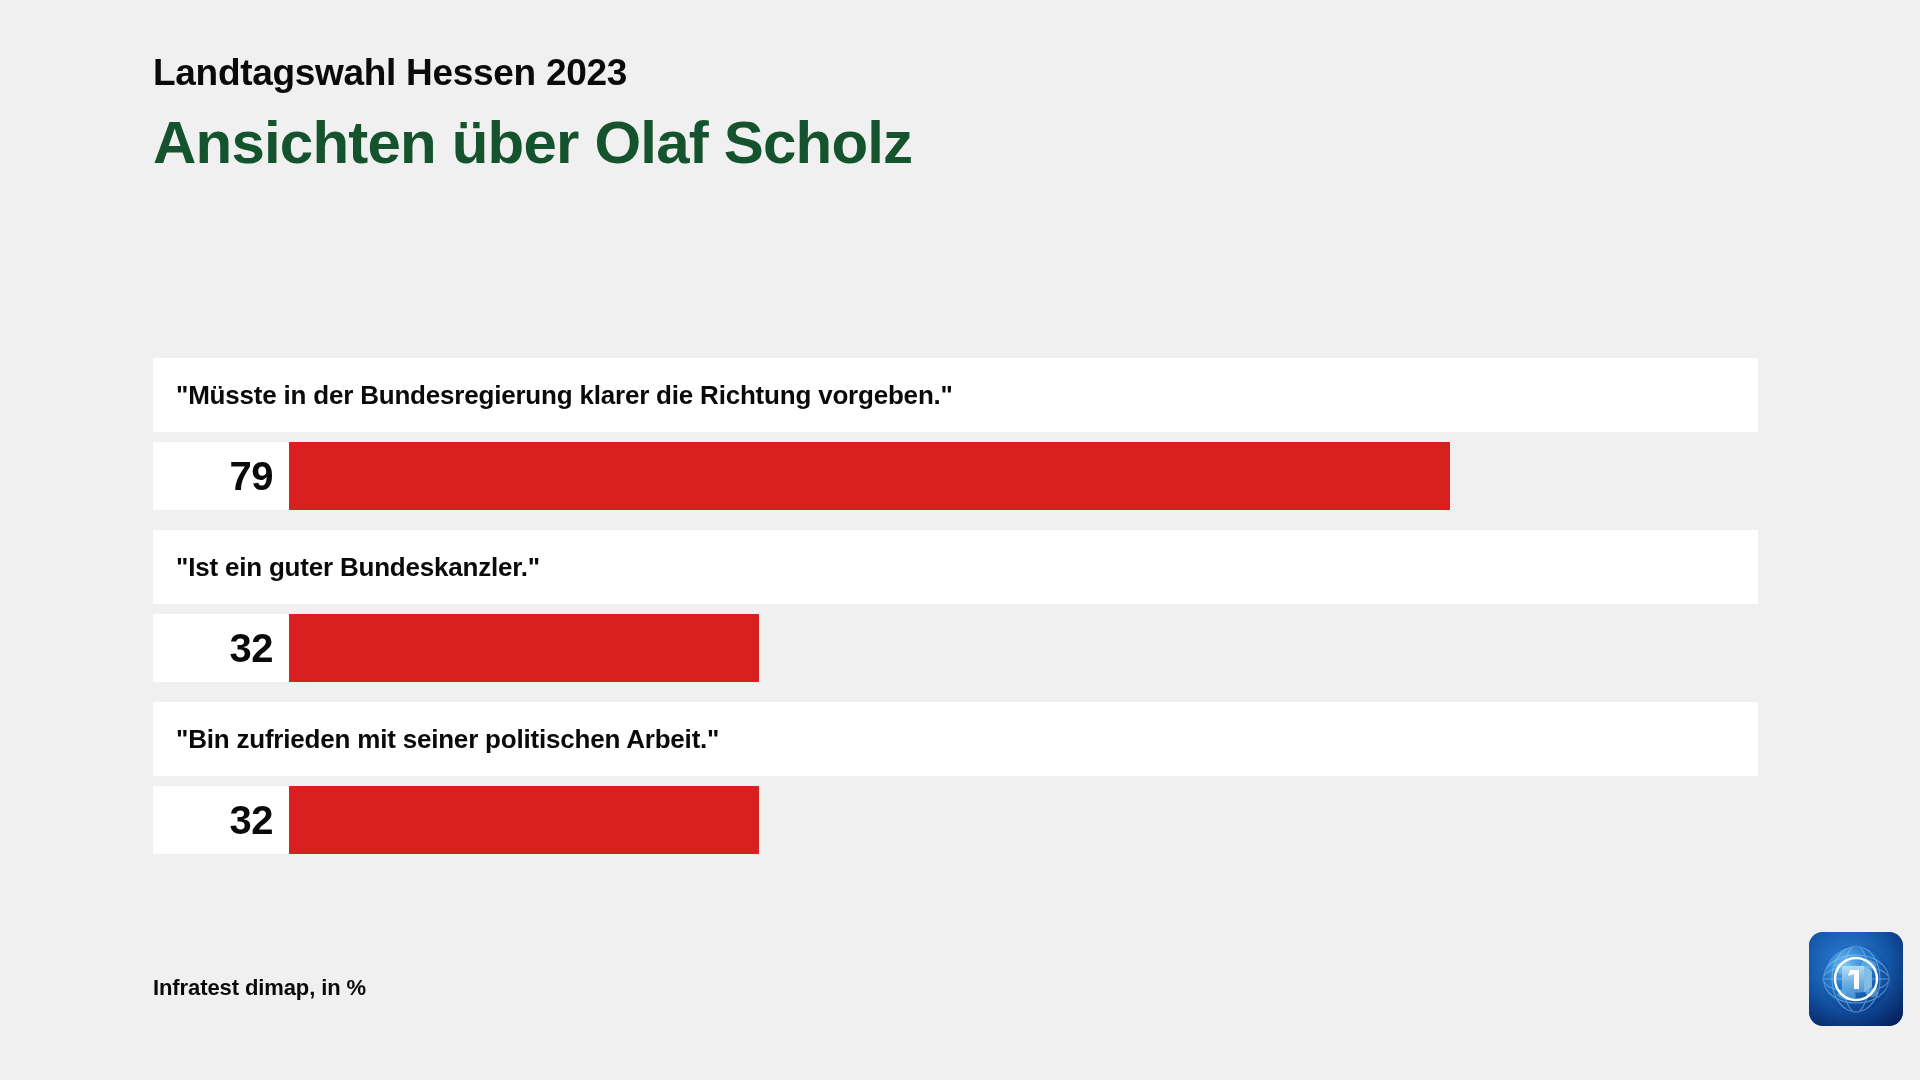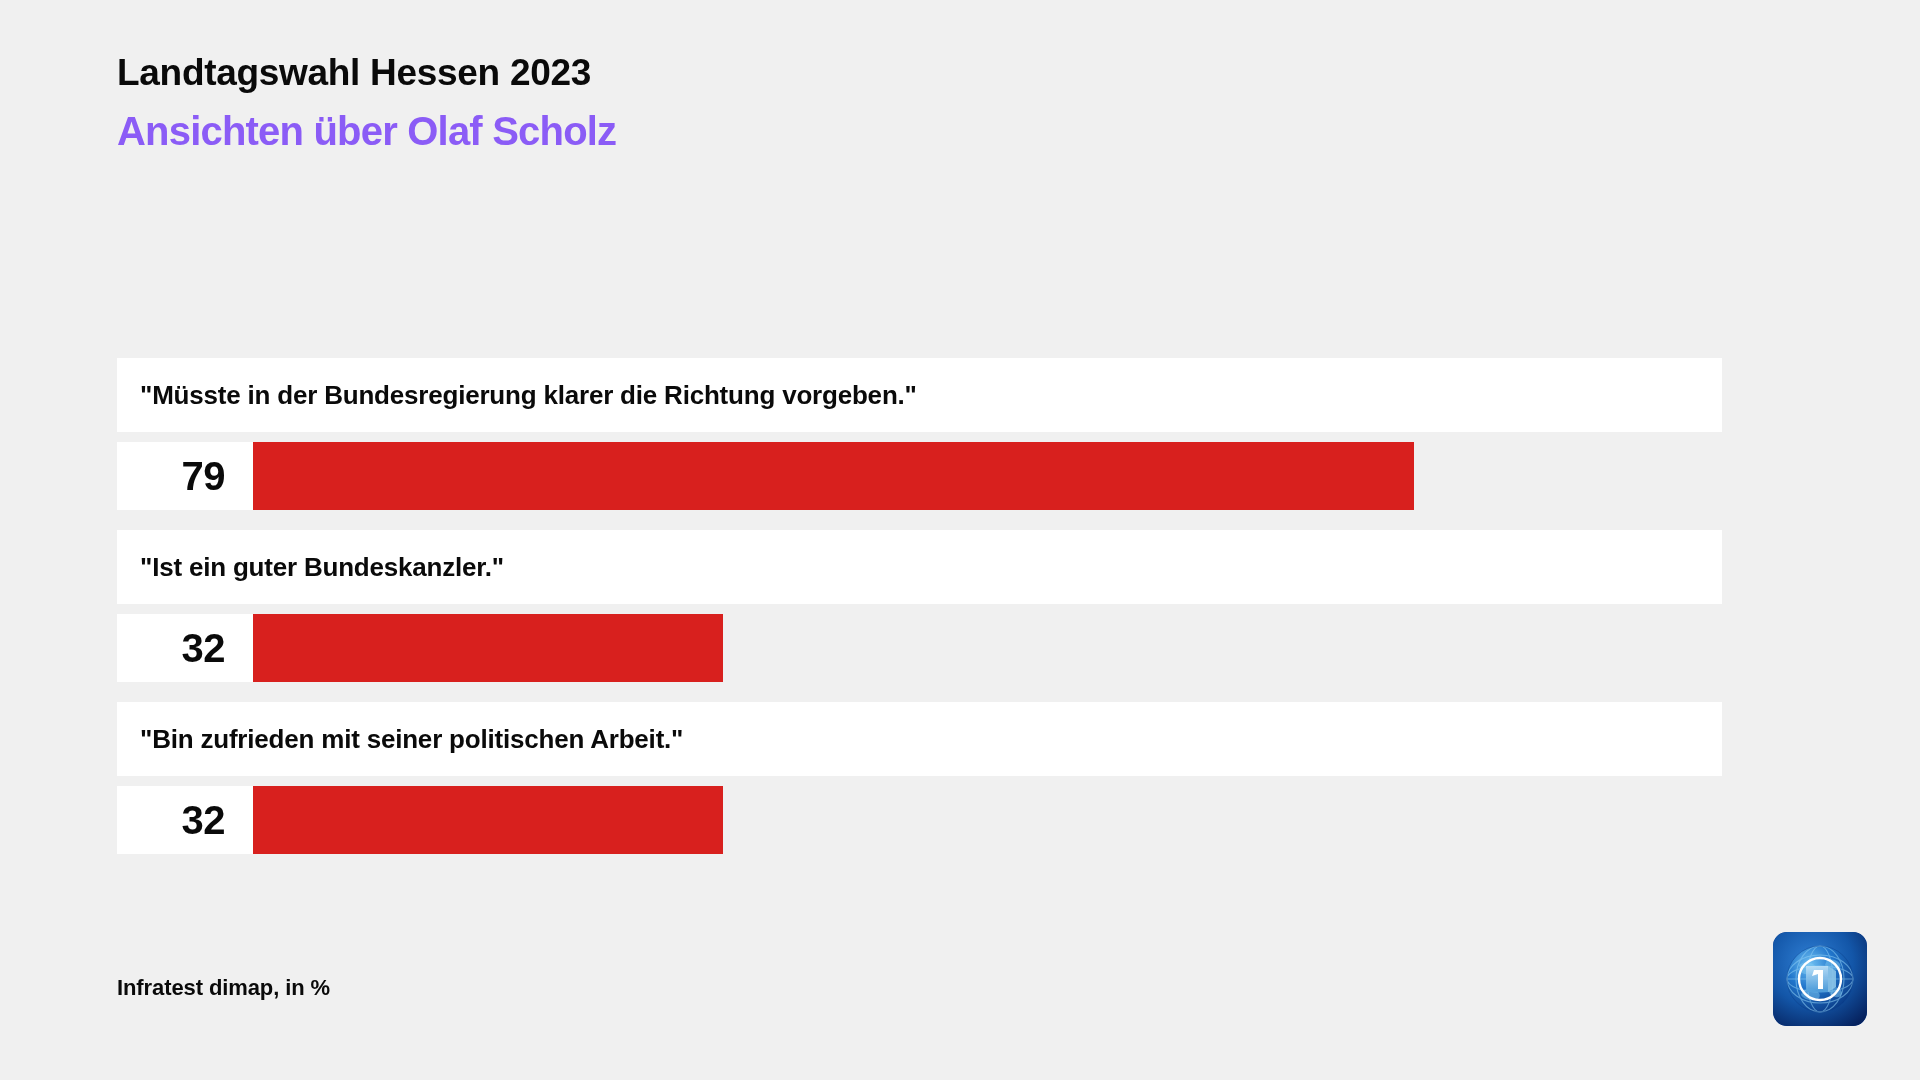--- a/index.html
+++ b/index.html
@@ -12,41 +12,42 @@
     background: #f0f0f0;
     font-family: "Liberation Sans", sans-serif;
     overflow: hidden;
     position: relative;
   }
 
   #infographic {
     position: absolute;
     inset: 0;
     background: #f0f0f0;
+    margin-left: 36px;
   }
 
   
   .header {
     position: absolute;
     left: 117px;
     top: 52px;
     width: 1600px;
   }
   .kicker {
     font-size: 37px;
     font-weight: bold;
     color: #0a0a0a;
     letter-spacing: -0.3px;
     line-height: 1.15;
     white-space: nowrap;
   }
   .headline {
-    font-size: 40px;
-    font-weight: bold;
-    color: #8b5cf6;
+    font-size: 60px;
+    font-weight: bold;
+    color: #14532d;
     letter-spacing: -0.8px;
     line-height: 1.12;
     margin-top: 14px;
     white-space: nowrap;
   }
 
   
   .chart {
     position: absolute;
     left: 117px;
@@ -83,21 +84,21 @@
     align-items: stretch;
     height: 68px;
     margin-top: 10px;
   }
   .value-box {
     width: 136px;
     background: #ffffff;
     display: flex;
     align-items: center;
     justify-content: flex-end;
-    padding-right: 28px;
+    padding-right: 16px;
     box-sizing: border-box;
     flex: 0 0 136px;
   }
   .value-text {
     font-size: 40px;
     font-weight: bold;
     color: #0a0a0a;
     letter-spacing: -0.5px;
     line-height: 1;
   }

